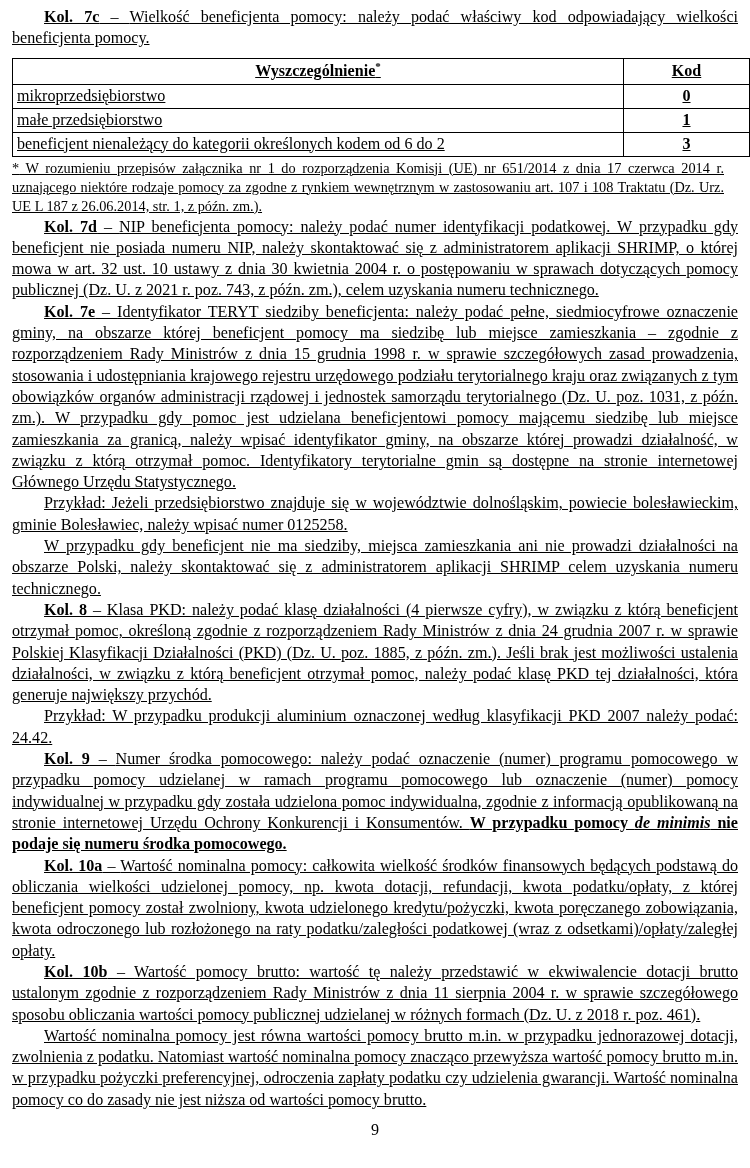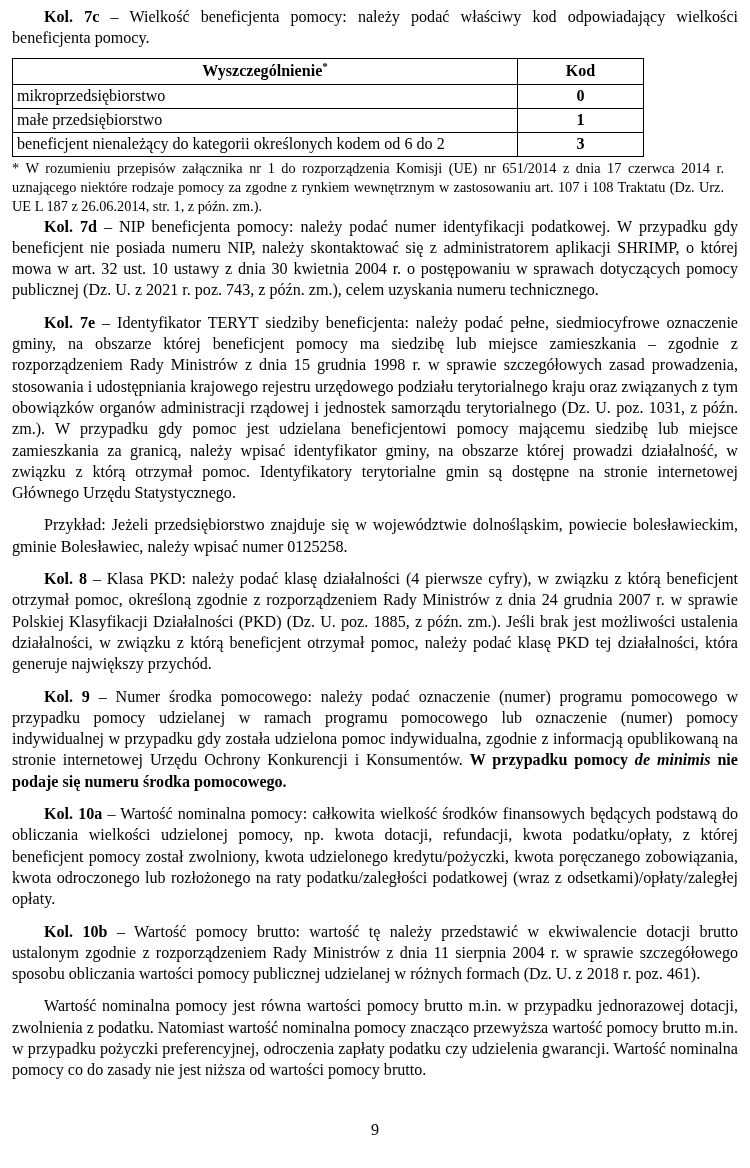--- a/index.html
+++ b/index.html
@@ -15,20 +15,21 @@
     font-family: "Liberation Serif", "DejaVu Serif", serif;
     color: #000000;
     -webkit-font-smoothing: antialiased;
   }
   .page {
     position: relative;
     width: 750px;
     height: 1168px;
     box-sizing: border-box;
     padding: 6px 12px 0 12px;
+    text-decoration: underline;
   }
   
   .para {
     font-size: 16.1px;
     line-height: 21.3px;
     text-align: justify;
     text-justify: inter-word;
     margin: 0;
     padding: 0;
     hyphens: none;
@@ -41,21 +42,21 @@
   }
   .bi {
     font-weight: bold;
     font-style: italic;
   }
   
   .tbl-wrap {
     margin: 9px 0 0 0;
   }
   table.codes {
-    width: 632px;
+    width: 738px;
     border-collapse: collapse;
     font-size: 16.1px;
     table-layout: fixed;
   }
   table.codes td, table.codes th {
     border: 1.4px solid #000000;
     padding: 1px 4px 2px 4px;
     line-height: 20px;
     vertical-align: middle;
   }
@@ -94,21 +95,21 @@
   .page-number {
     position: absolute;
     left: 0;
     right: 0;
     bottom: 28px;
     text-align: center;
     font-size: 16.1px;
     line-height: 20px;
   }
   .body-block > .para + .para {
-    margin-top: 11px;
+    margin-top: 0;
   }
 </style>
 </head>
 <body>
 
 <div class="page">
 
   <p class="para indent"><span class="b">Kol. 7c</span><span> – </span><span>Wielkość beneficjenta pomocy: należy podać właściwy kod odpowiadający wielkości beneficjenta pomocy.</span></p>
 
   <div class="tbl-wrap">
@@ -143,23 +144,25 @@
   <p class="footnote"><span>*</span><span> W rozumieniu przepisów załącznika nr 1 do rozporządzenia Komisji (UE) nr 651/2014 z dnia 17 czerwca 2014 r. uznającego niektóre rodzaje pomocy za zgodne z rynkiem wewnętrznym w zastosowaniu art. 107 i 108 Traktatu (Dz. Urz. UE L 187 z 26.06.2014, str. 1, z późn. zm.).</span></p>
 
   <div class="body-block">
 
     <p class="para indent"><span class="b">Kol. 7d</span><span> – </span><span>NIP beneficjenta pomocy: należy podać numer identyfikacji podatkowej. W przypadku gdy beneficjent nie posiada numeru NIP, należy skontaktować się z administratorem aplikacji SHRIMP, o której mowa w art. 32 ust. 10 ustawy z dnia 30 kwietnia 2004 r. o postępowaniu w sprawach dotyczących pomocy publicznej (Dz. U. z 2021 r. poz. 743, z późn. zm.), celem uzyskania numeru technicznego.</span></p>
 
     <p class="para indent"><span class="b">Kol. 7e</span><span> – </span><span>Identyfikator TERYT siedziby beneficjenta: należy podać pełne, siedmiocyfrowe oznaczenie gminy, na obszarze której beneficjent pomocy ma siedzibę lub miejsce zamieszkania – zgodnie z rozporządzeniem Rady Ministrów z dnia 15 grudnia 1998 r. w sprawie szczegółowych zasad prowadzenia, stosowania i udostępniania krajowego rejestru urzędowego podziału terytorialnego kraju oraz związanych z tym obowiązków organów administracji rządowej i jednostek samorządu terytorialnego (Dz. U. poz. 1031, z późn. zm.). W przypadku gdy pomoc jest udzielana beneficjentowi pomocy mającemu siedzibę lub miejsce zamieszkania za granicą, należy wpisać identyfikator gminy, na obszarze której prowadzi działalność, w związku z którą otrzymał pomoc. Identyfikatory terytorialne gmin są dostępne na stronie internetowej Głównego Urzędu Statystycznego.</span></p>
 
     <p class="para indent"><span>Przykład: Jeżeli przedsiębiorstwo znajduje się w województwie dolnośląskim, powiecie bolesławieckim, gminie Bolesławiec, należy wpisać numer 0125258.</span></p>
 
+    <p class="para indent"><span>W przypadku gdy beneficjent nie ma siedziby, miejsca zamieszkania ani nie prowadzi działalności na obszarze Polski, należy skontaktować się z administratorem aplikacji SHRIMP celem uzyskania numeru technicznego.</span></p>
 
     <p class="para indent"><span class="b">Kol. 8</span><span> – </span><span>Klasa PKD: należy podać klasę działalności (4 pierwsze cyfry), w związku z którą beneficjent otrzymał pomoc, określoną zgodnie z rozporządzeniem Rady Ministrów z dnia 24 grudnia 2007 r. w sprawie Polskiej Klasyfikacji Działalności (PKD) (Dz. U. poz. 1885, z późn. zm.). Jeśli brak jest możliwości ustalenia działalności, w związku z którą beneficjent otrzymał pomoc, należy podać klasę PKD tej działalności, która generuje największy przychód.</span></p>
 
+    <p class="para indent"><span>Przykład: W przypadku produkcji aluminium oznaczonej według klasyfikacji PKD 2007 należy podać: 24.42.</span></p>
 
     <p class="para indent"><span class="b">Kol. 9</span><span> – </span><span>Numer środka pomocowego: należy podać oznaczenie (numer) programu pomocowego w przypadku pomocy udzielanej w ramach programu pomocowego lub oznaczenie (numer) pomocy indywidualnej w przypadku gdy została udzielona pomoc indywidualna, zgodnie z informacją opublikowaną na stronie internetowej Urzędu Ochrony Konkurencji i Konsumentów. </span><span class="b">W przypadku pomocy </span><span class="bi">de minimis</span><span class="b"> nie podaje się numeru środka pomocowego.</span></p>
 
     <p class="para indent"><span class="b">Kol. 10a</span><span> – </span><span>Wartość nominalna pomocy: całkowita wielkość środków finansowych będących podstawą do obliczania wielkości udzielonej pomocy, np. kwota dotacji, refundacji, kwota podatku/opłaty, z której beneficjent pomocy został zwolniony, kwota udzielonego kredytu/pożyczki, kwota poręczanego zobowiązania, kwota odroczonego lub rozłożonego na raty podatku/zaległości podatkowej (wraz z odsetkami)/opłaty/zaległej opłaty.</span></p>
 
     <p class="para indent"><span class="b">Kol. 10b</span><span> – </span><span>Wartość pomocy brutto: wartość tę należy przedstawić w ekwiwalencie dotacji brutto ustalonym zgodnie z rozporządzeniem Rady Ministrów z dnia 11 sierpnia 2004 r. w sprawie szczegółowego sposobu obliczania wartości pomocy publicznej udzielanej w różnych formach (Dz. U. z 2018 r. poz. 461).</span></p>
 
     <p class="para indent"><span>Wartość nominalna pomocy jest równa wartości pomocy brutto m.in. w przypadku jednorazowej dotacji, zwolnienia z podatku. Natomiast wartość nominalna pomocy znacząco przewyższa wartość pomocy brutto m.in. w przypadku pożyczki preferencyjnej, odroczenia zapłaty podatku czy udzielenia gwarancji. Wartość nominalna pomocy co do zasady nie jest niższa od wartości pomocy brutto.</span></p>
 
   </div>

